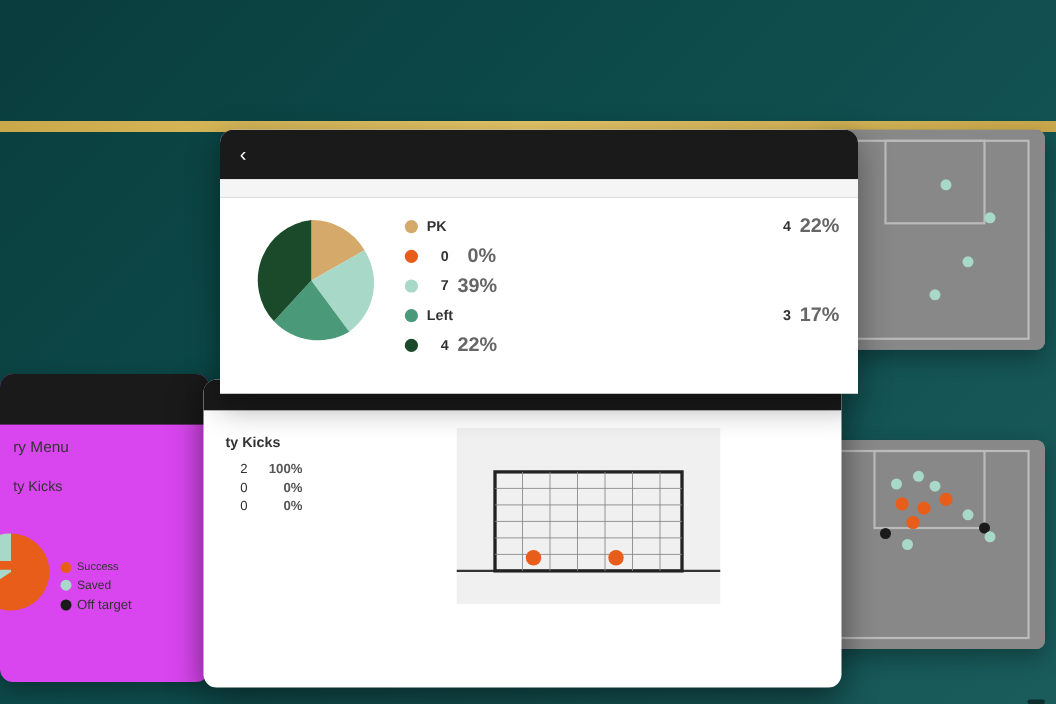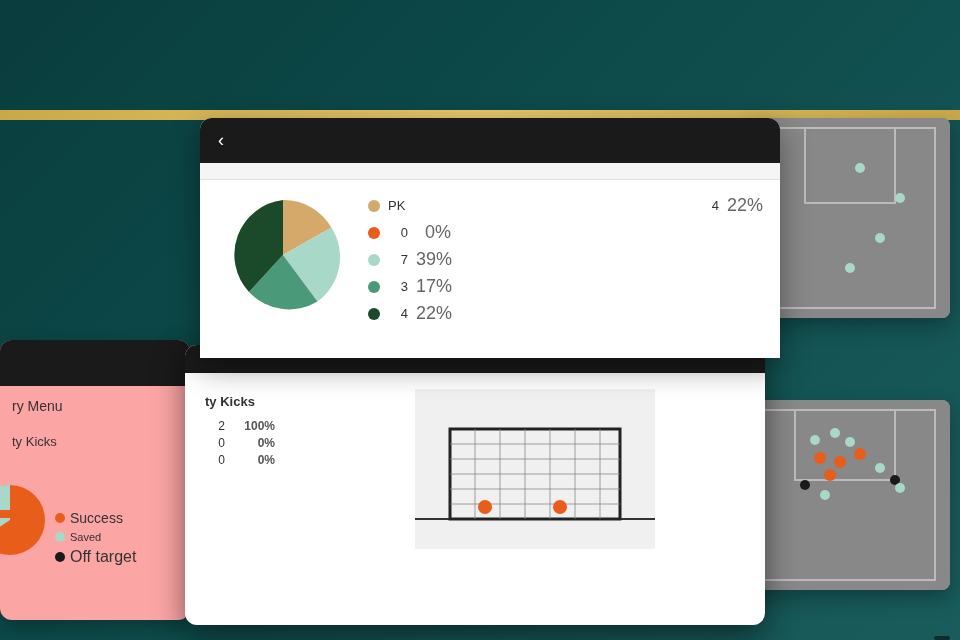--- a/index.html
+++ b/index.html
@@ -122,20 +122,21 @@
       display: block;
     }
 
     
     .legend {
       flex: 1;
       display: flex;
       flex-direction: column;
       gap: 6px;
       padding-top: 5px;
+      font-weight: bold;
     }
 
     .legend-item {
       display: flex;
       align-items: center;
       gap: 8px;
     }
 
     .legend-dot {
       width: 12px;
@@ -280,21 +281,21 @@
       z-index: 9;
     }
 
     
     .left-partial {
       position: absolute;
       top: 340px;
       left: 0;
       width: 190px;
       height: 280px;
-      background: #fca5a5;
+      background: #d946ef;
       border-radius: 12px;
       overflow: hidden;
       z-index: 7;
       box-shadow: 0 8px 20px rgba(0,0,0,0.3);
     }
 
     .left-partial-header {
       background: #1a1a1a;
       height: 46px;
     }
@@ -370,20 +371,21 @@
         <span class="legend-count">0</span>
         <span class="legend-pct">0%</span>
       </div>
       <div class="legend-item">
         <div class="legend-dot" style="background:#a8d8c8;"></div>
         <span class="legend-count">7</span>
         <span class="legend-pct">39%</span>
       </div>
       <div class="legend-item">
         <div class="legend-dot" style="background:#4a9a7a;"></div>
+        <span class="legend-label">Left</span>
         <span class="legend-count">3</span>
         <span class="legend-pct">17%</span>
       </div>
       <div class="legend-item">
         <div class="legend-dot" style="background:#1a4a2a;"></div>
         <span class="legend-count">4</span>
         <span class="legend-pct">22%</span>
       </div>
     </div>
   </div>
@@ -413,29 +415,29 @@
 
   <div style="position:absolute; left:-30px; top:140px; width:80px; height:80px;">
     <svg width="80" height="80" viewBox="0 0 80 80">
       <circle cx="40" cy="40" r="35" fill="#e85d1a"></circle>
       <path d="M40,40 L40,5 A35,35 0 0,0 10,60 Z" fill="#a8d8c8"></path>
     </svg>
   </div>
   <div class="partial-badge"></div>
 
   <div style="position:absolute; left:55px; top:170px; display:flex; flex-direction:column; gap:5px;">
-    <div style="display:flex; align-items:center; gap:5px; font-size:14px; color:#333;">
+    <div style="display:flex; align-items:center; gap:5px; font-size:10px; color:#333;">
       <div style="width:10px;height:10px;border-radius:50%;background:#e85d1a;"></div>
       <span>Success</span>
     </div>
     <div style="display:flex; align-items:center; gap:5px; font-size:11px; color:#333;text-align:center;">
       <div style="width:10px;height:10px;border-radius:50%;background:#a8d8c8;"></div>
       <span>Saved</span>
     </div>
-    <div style="display:flex; align-items:center; gap:5px; font-size:16px; color:#333;">
+    <div style="display:flex; align-items:center; gap:5px; font-size:12px; color:#333;">
       <div style="width:10px;height:10px;border-radius:50%;background:#1a1a1a;"></div>
       <span>Off target</span>
     </div>
   </div>
 </div>
 
 <div class="player-card-2">
   <div class="player-card-2-header"></div>
   <div class="player-card-2-body">
 

